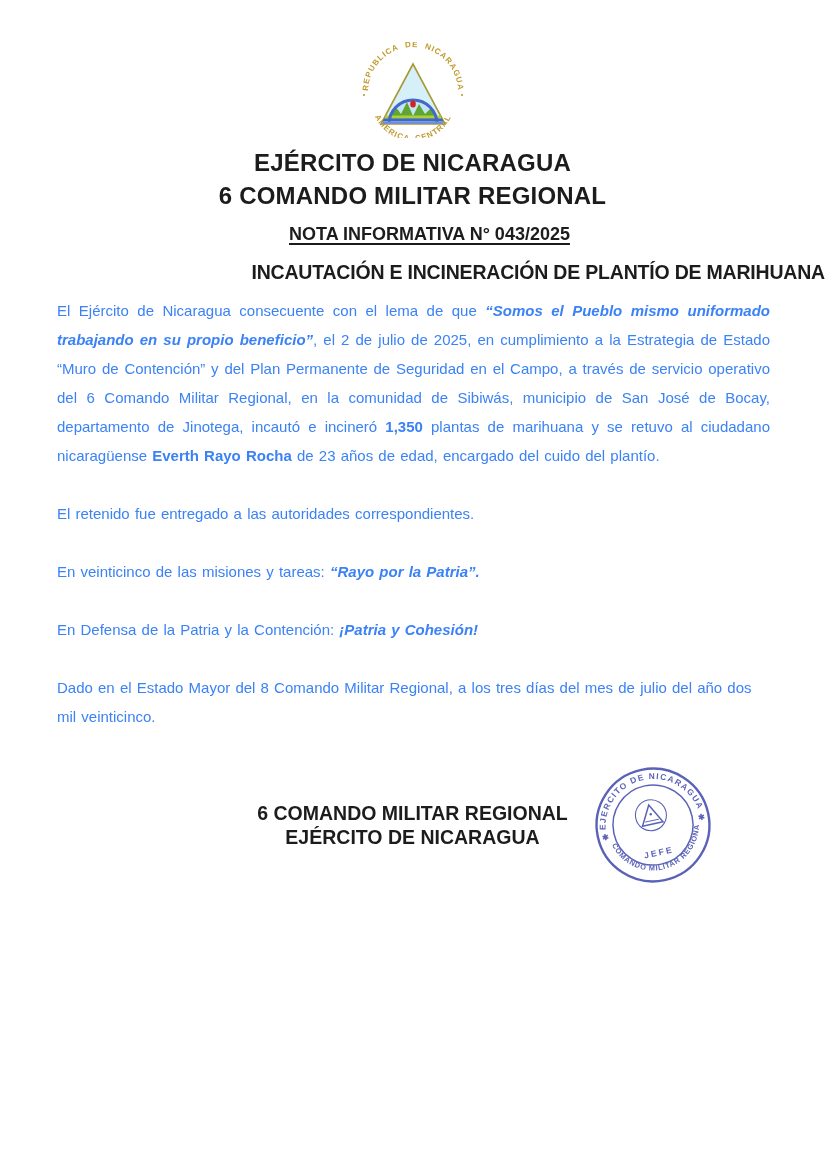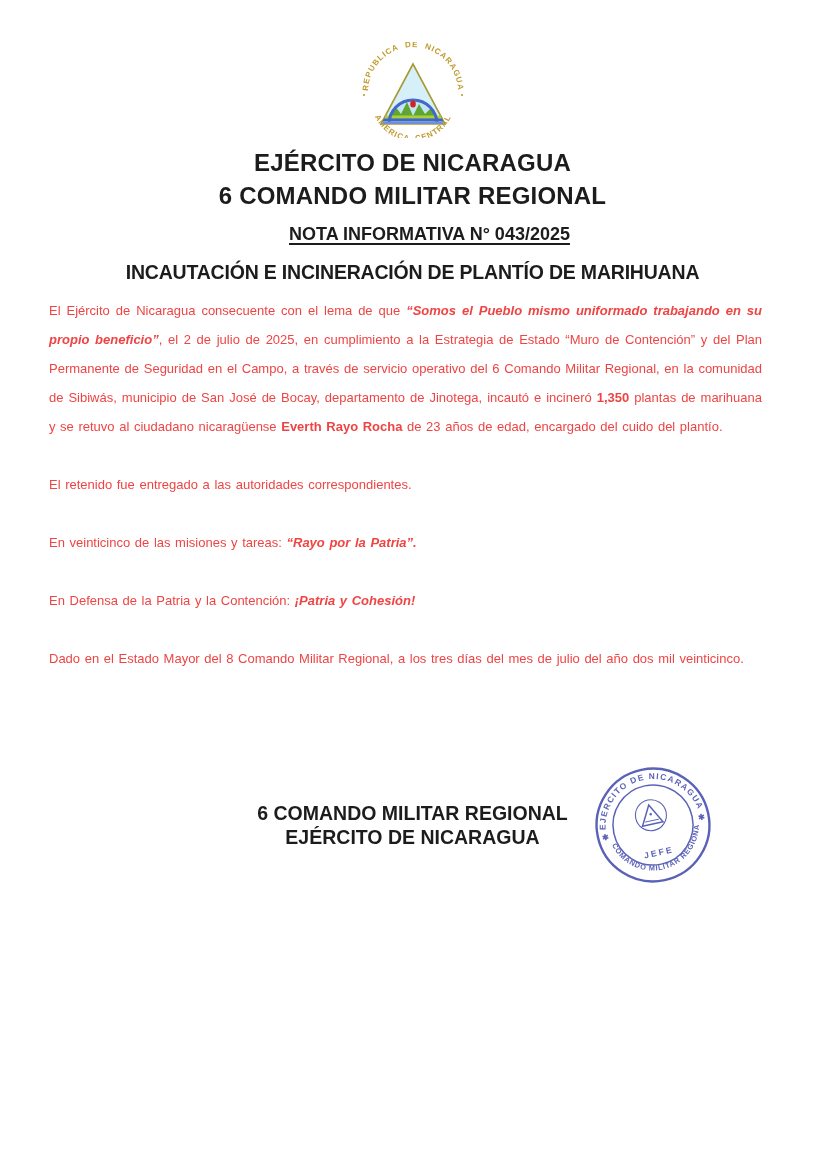--- a/index.html
+++ b/index.html
@@ -28,27 +28,27 @@
     color:#1c1c1c;letter-spacing:.2px;
   }
   .nota-heading{
     position:absolute;top:224px;left:17px;width:825px;text-align:center;
     font-weight:bold;font-size:18px;color:#1c1c1c;
   }
   .nota-heading span{
     text-decoration:underline;text-decoration-thickness:1.5px;text-underline-offset:3px;
   }
   .subject-heading{
-    position:absolute;top:261px;left:0;width:825px;text-align:center;
+    position:absolute;top:261px;left:0;width:825px;text-align:right;
     font-weight:bold;font-size:19.5px;color:#1c1c1c;letter-spacing:-0.2px;
   }
   
   .body-text{
-    position:absolute;top:296px;left:49px;width:713px;
-    font-size:13px;line-height:29px;color:#ef4444;
+    position:absolute;top:296px;left:57px;width:713px;
+    font-size:15px;line-height:29px;color:#3b82f6;
   }
   .para{margin:0 0 29px 0;text-align:justify;word-spacing:1px;}
   .para.no-justify{text-align:left;}
   .bi{font-weight:bold;font-style:italic;}
   .b{font-weight:bold;}
   
   .signature{
     position:absolute;top:801px;left:0;width:825px;text-align:center;
     font-weight:bold;font-size:19.5px;line-height:24px;color:#1c1c1c;
   }

